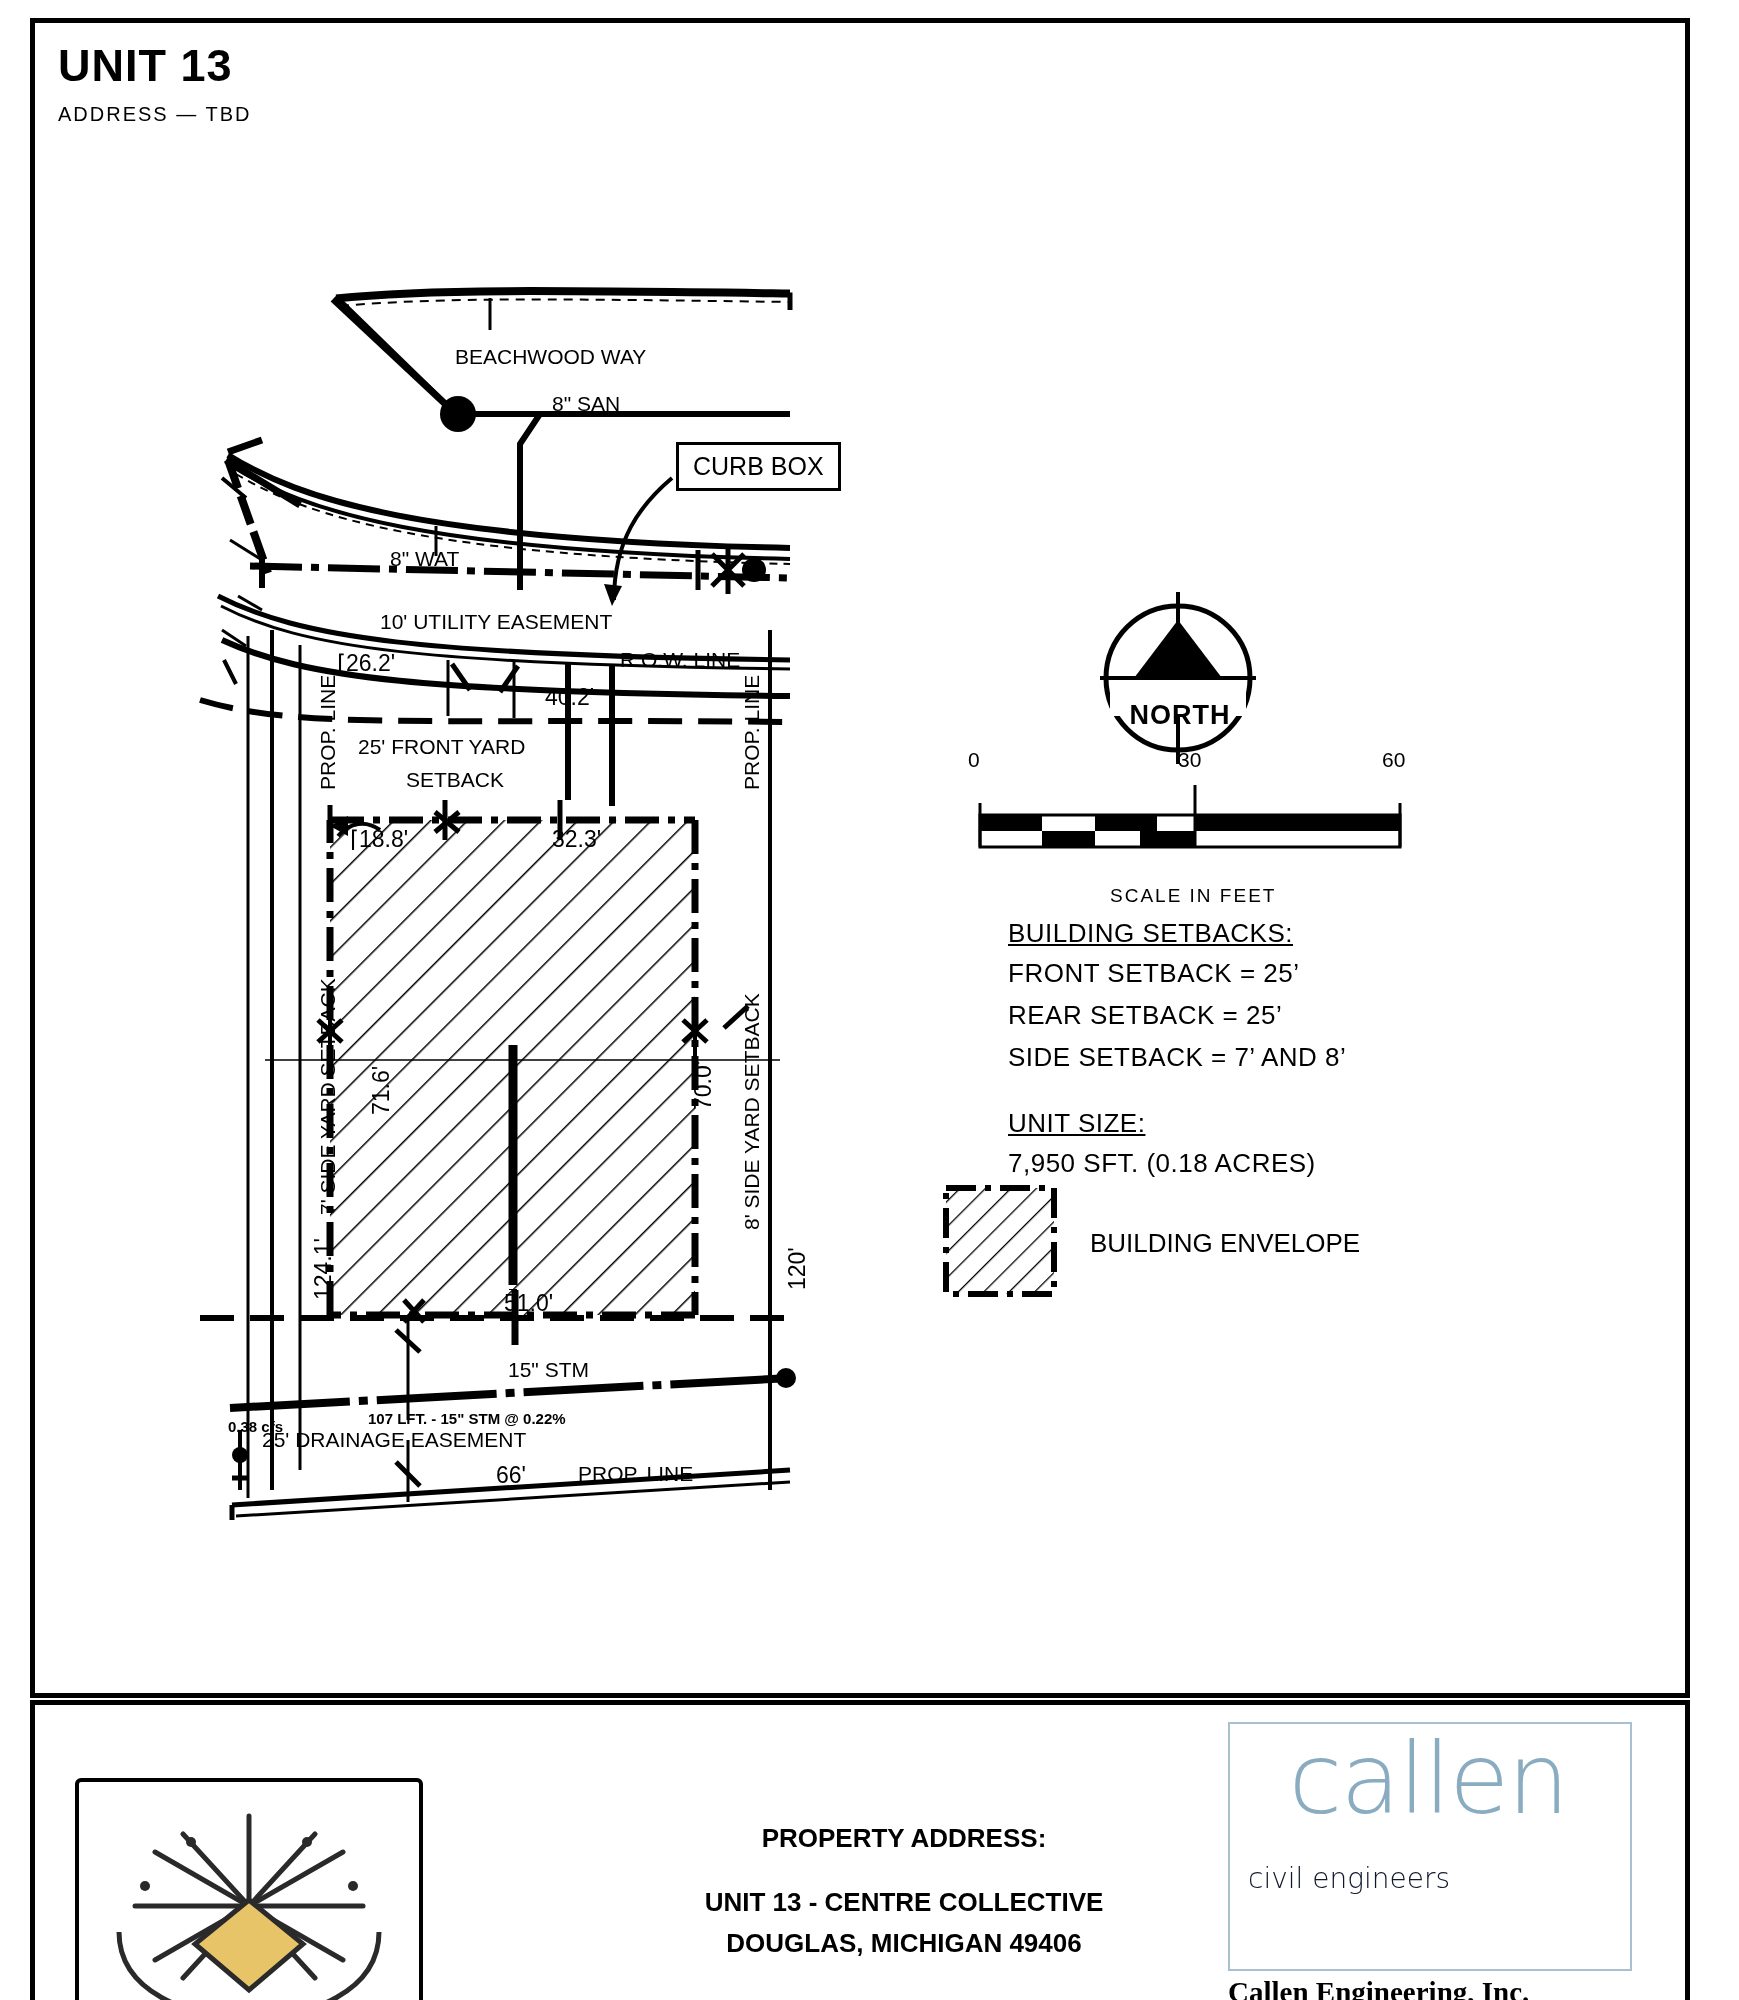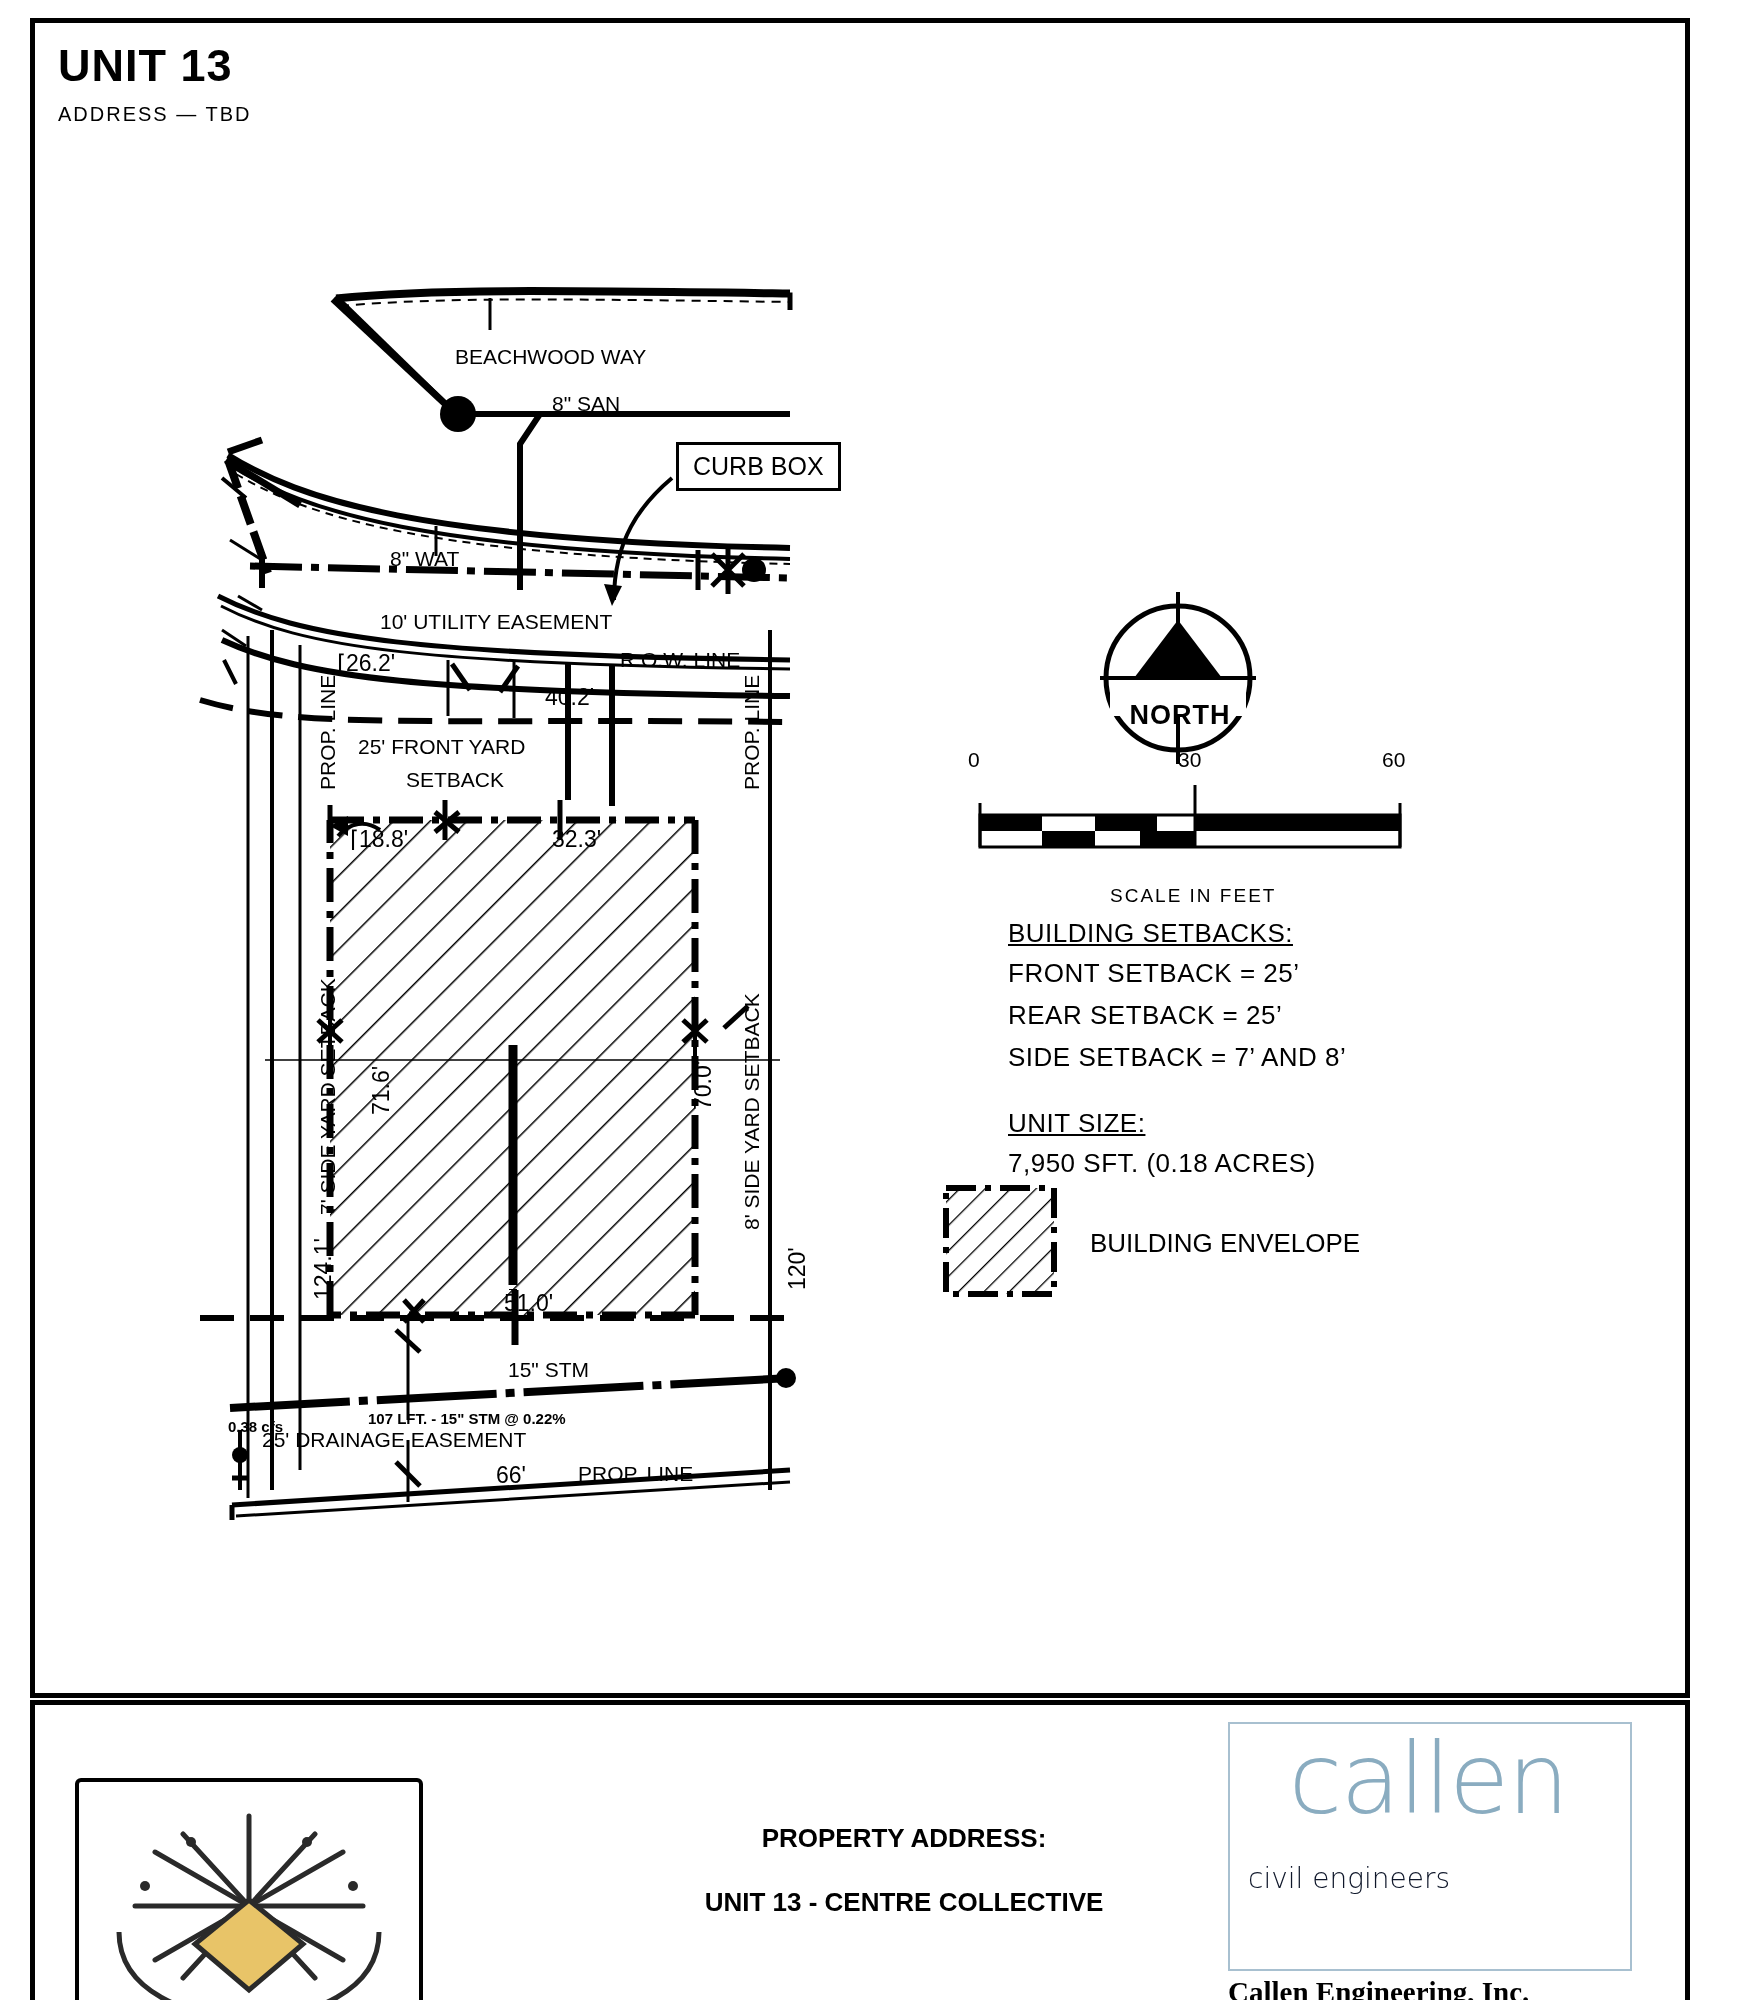--- a/index.html
+++ b/index.html
@@ -297,19 +297,20 @@
       <circle cx="228" cy="60" r="5" fill="#2a2a2a"></circle>
       <circle cx="66" cy="104" r="5" fill="#2a2a2a"></circle>
       <circle cx="274" cy="104" r="5" fill="#2a2a2a"></circle>
       <polygon points="170,118 224,162 170,208 116,162" fill="#e8c468" stroke="#2a2a2a" stroke-width="5"></polygon>
       <path d="M40 150 C 40 210 110 236 170 236 C 230 236 300 210 300 150" fill="none" stroke="#2a2a2a" stroke-width="5"></path>
     </svg>
   </div>
 
   <div id="prop-addr-hdr">PROPERTY ADDRESS:</div>
   <div id="prop-addr-1">UNIT 13 - CENTRE COLLECTIVE</div>
+  <div id="prop-addr-2">DOUGLAS, MICHIGAN 49406</div>
 
   <div id="callen-logo-box"></div>
   <div id="callen-word">callen</div>
   <div id="callen-sub">civil engineers</div>
   <div id="callen-name">Callen Engineering, Inc.</div>
 
 </div>
 
 </body></html>

